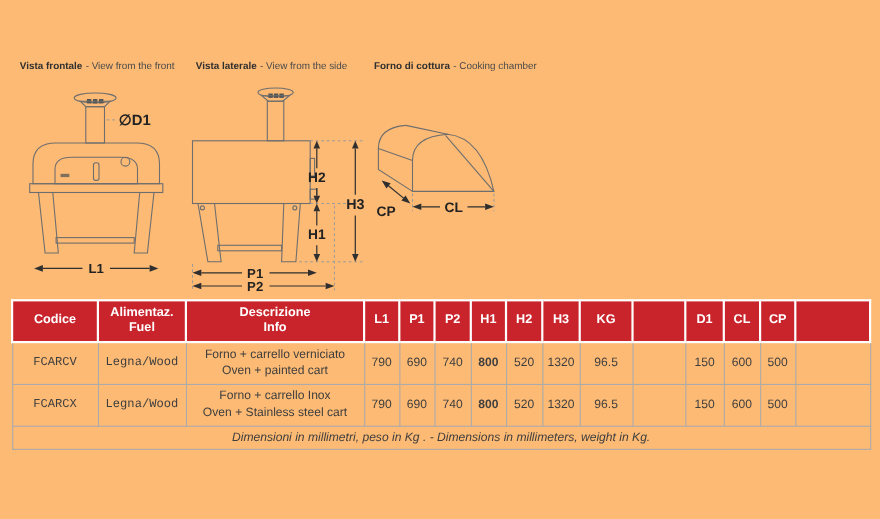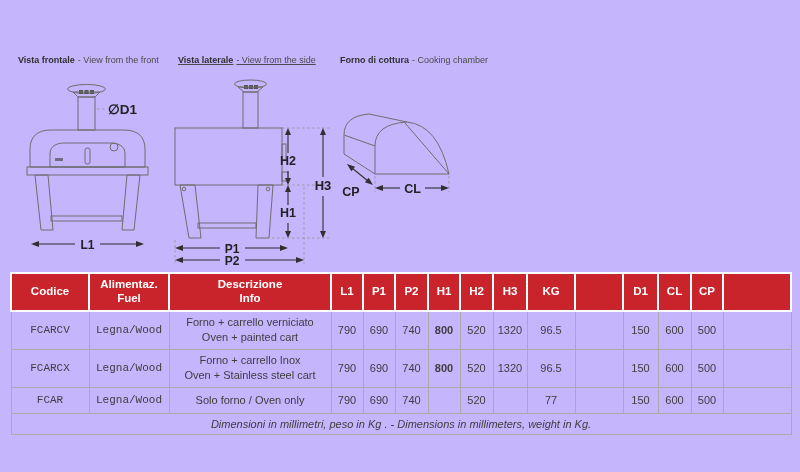--- a/index.html
+++ b/index.html
@@ -1,23 +1,23 @@
 <!DOCTYPE html>
 <html style="--header-red: #c9242b; --end-gray: #58595b; --table-border: #ababab; --art-line: #6e6e6e; --dim-line: #2f2f2f;"><head>
 <meta charset="utf-8">
 <style>
   html,body { margin:0; padding:0; }
   body { width:800px; height:472px; background:#fff; font-family:"Liberation Sans", sans-serif; }
-  .sheet { position:relative; width:800px; height:472px; background:#c4b5fd; overflow:hidden; }
+  .sheet { position:relative; width:800px; height:472px; background:#fdba74; overflow:hidden; }
 
   
   .dwg-title { position:absolute; top:55px; font-size:9px; color:#4a4a4a; white-space:nowrap; }
   .dwg-title b { color:#2f2f2f; }
   .dwg-title span { margin-left:3px; }
-  .t-front { left:18px; } .t-side { left:178px;text-decoration:underline; } .t-chamber { left:340px; }
+  .t-front { left:18px; } .t-side { left:178px; } .t-chamber { left:340px; }
 
   svg { position:absolute; }
   svg.front   { left:15px;  top:76px; }
   svg.side    { left:168px; top:74px; }
   svg.chamber { left:337px; top:98px; }
   svg text { font-family:"Liberation Sans", sans-serif; fill:#222; font-weight:600; }
   .art   { fill:none; stroke:var(--art-line,#6e6e6e); stroke-width:1; }
   .artf  { fill:#555; stroke:none; }
   .dim   { stroke:var(--dim-line,#2f2f2f); stroke-width:1.1; fill:none; }
   .dimf  { fill:var(--dim-line,#2f2f2f); stroke:none; }
@@ -253,38 +253,19 @@
       <td class="bold">800</td>
       <td>520</td>
       <td>1320</td>
       <td>96.5</td>
       <td></td>
       <td>150</td>
       <td>600</td>
       <td>500</td>
       <td></td>
     </tr>
-    <tr class="r-short">
-      <td class="lft">FCAR</td>
-      <td class="lft">Legna/Wood</td>
-      <td class="desc">
-            <span>Solo forno / Oven only</span>
-          </td>
-      <td>790</td>
-      <td>690</td>
-      <td>740</td>
-      <td></td>
-      <td>520</td>
-      <td></td>
-      <td>77</td>
-      <td></td>
-      <td>150</td>
-      <td>600</td>
-      <td>500</td>
-      <td></td>
-    </tr>
     <tr class="f-row">
       <td class="foot" colspan="15">Dimensioni in millimetri, peso in Kg . - Dimensions in millimeters, weight in Kg.</td>
     </tr>
   </tbody>
     </table>
 
 </div>
 
 </body></html>

